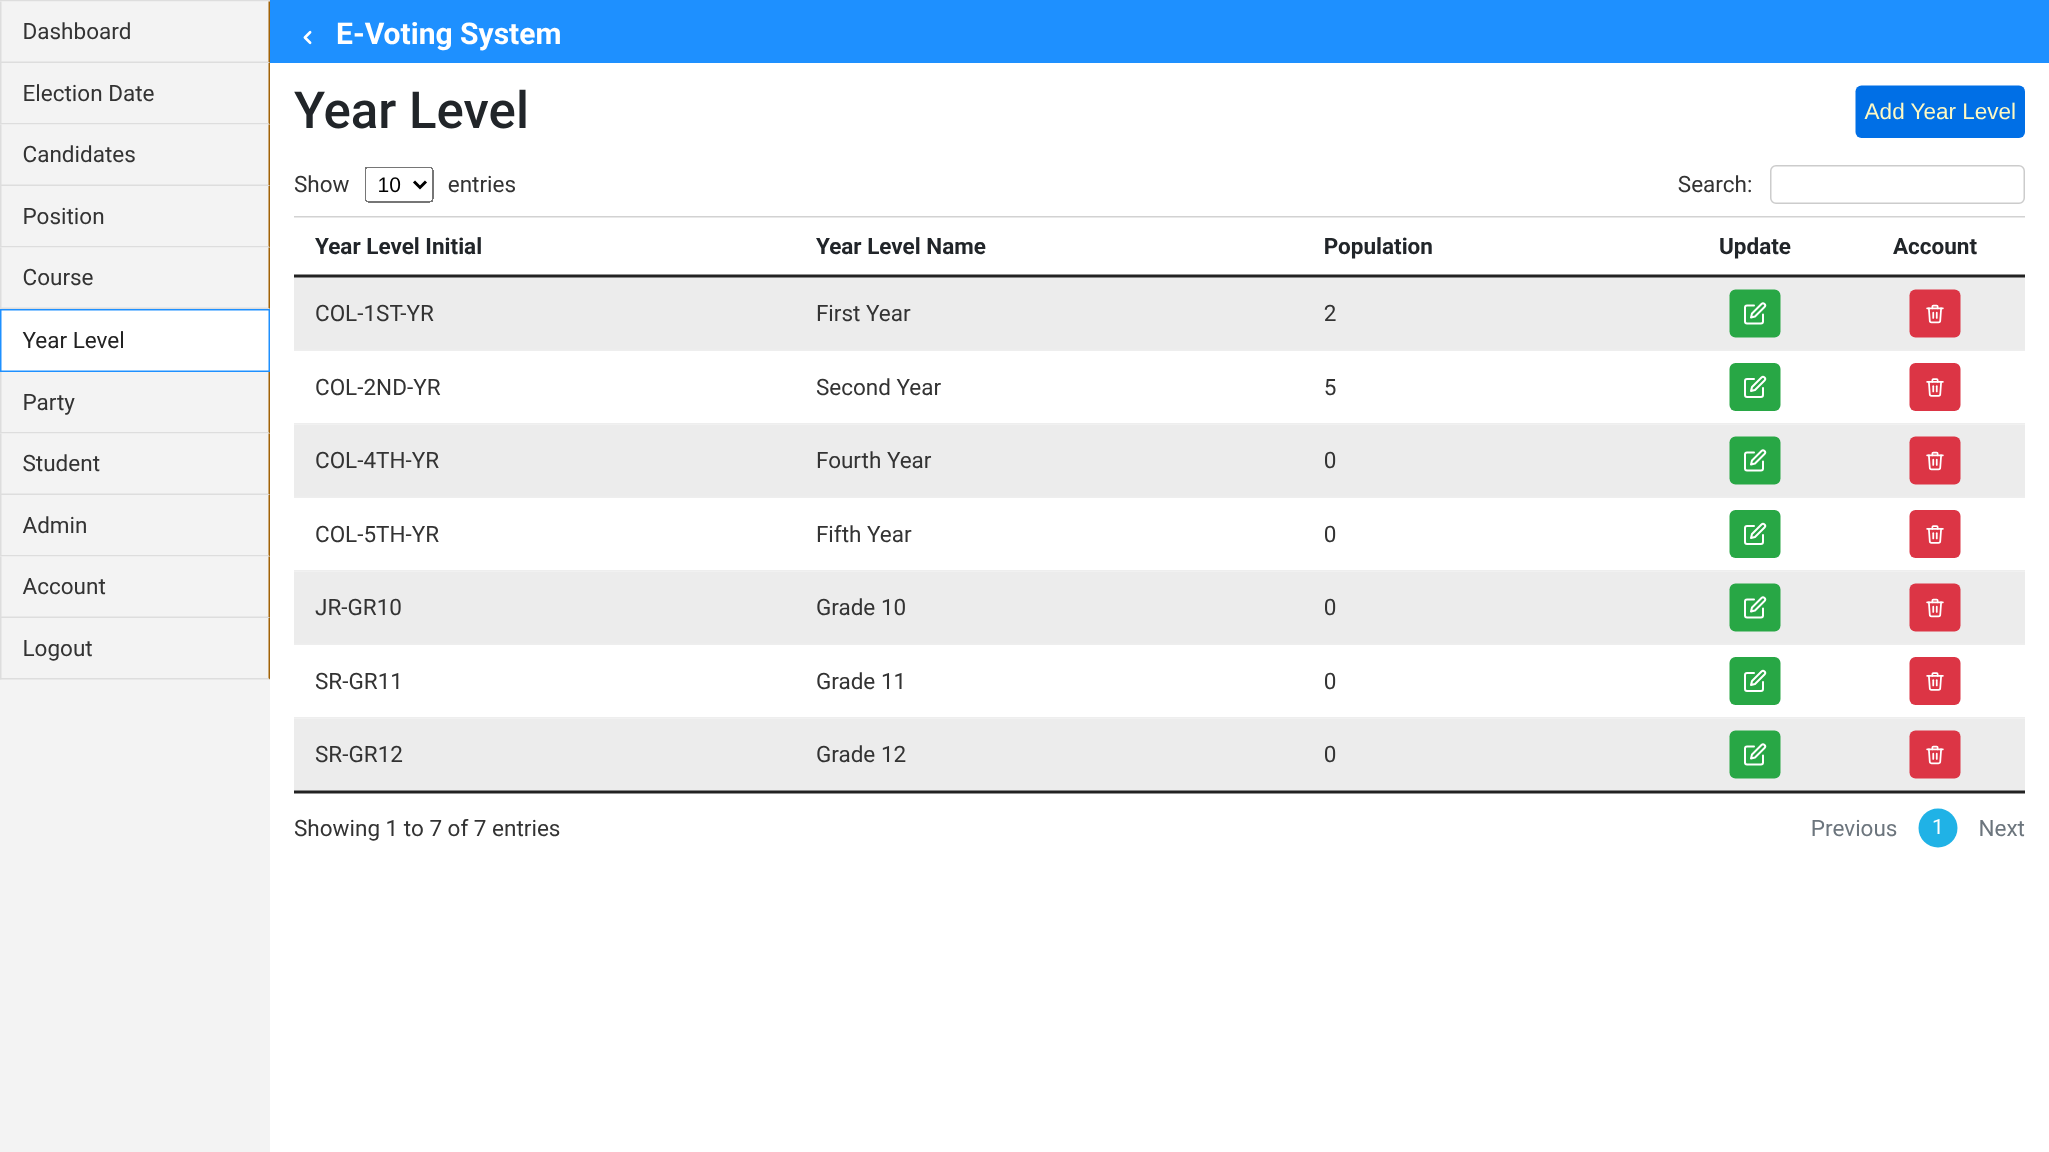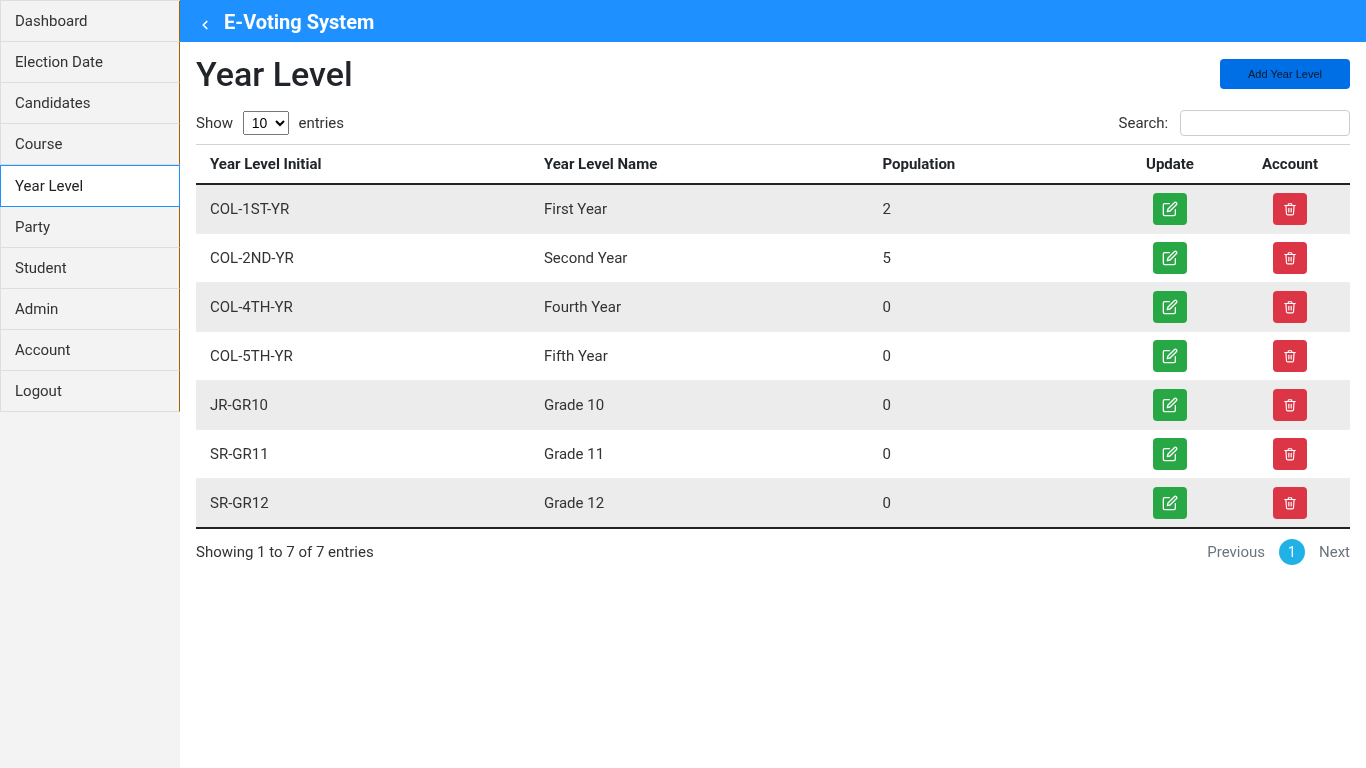--- a/index.html
+++ b/index.html
@@ -78,25 +78,25 @@
     justify-content: space-between;
     align-items: center;
     margin-bottom: 16px;
   }
   .page-title {
     font-size: 34px;
     font-weight: 500;
   }
   .btn-primary {
     background: #006fe6;
-    color: #0f172a;
+    color: #fef9c3;
     border: none;
     border-radius: 4px;
-    padding: 9px 28px;
-    font-size: 11px;
+    padding: 9px 6px;
+    font-size: 15px;
     cursor: pointer;
   }
   
   .table-controls {
     display: flex;
     justify-content: space-between;
     align-items: center;
     margin-bottom: 8px;
     font-size: 15px;
     color: #333;
@@ -199,20 +199,21 @@
 </style>
 </head>
 <body>
 
 <div class="app">
   <aside class="sidebar">
     <ul class="sidebar-nav" id="sidebar-nav">
         <li>Dashboard</li>
         <li>Election Date</li>
         <li>Candidates</li>
+        <li>Position</li>
         <li>Course</li>
         <li class="active">Year Level</li>
         <li>Party</li>
         <li>Student</li>
         <li>Admin</li>
         <li>Account</li>
         <li>Logout</li>
       </ul>
   </aside>
 

